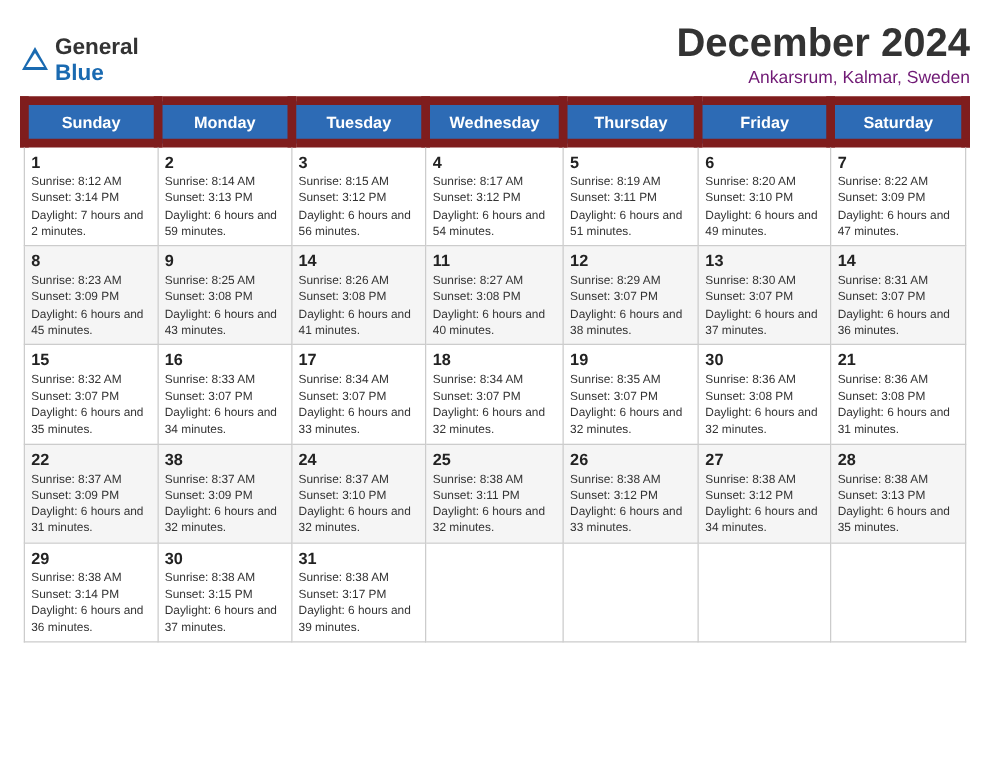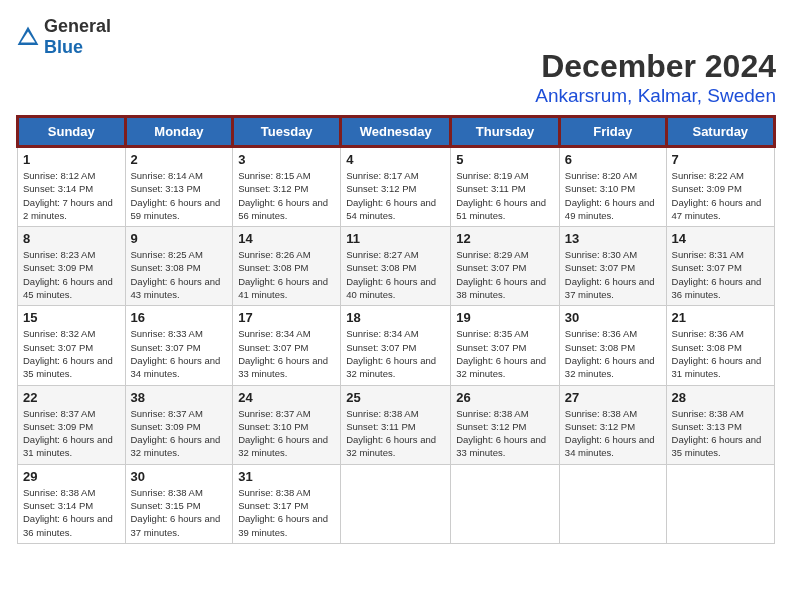--- a/index.html
+++ b/index.html
@@ -6,21 +6,21 @@
     body {
       font-family: Arial, sans-serif;
       background: #fff;
       width: 792px;
       min-height: 612px;
       padding: 16px;
     }
     .header {
       display: flex;
       justify-content: space-between;
-      align-items: flex-start;
+      align-items: flex-end;
       margin-bottom: 8px;
     }
     .logo {
       display: flex;
       align-items: center;
       gap: 4px;
     }
     .logo-text-general {
       font-size: 18px;
       font-weight: bold;
@@ -36,38 +36,37 @@
       width: 24px;
       height: 24px;
     }
     .title-section {
       text-align: right;
     }
     .month-title {
       font-size: 32px;
       font-weight: bold;
       color: #333;
-      margin-top: 32px;
     }
     .location-title {
-      font-size: 19px;
-      color: #1d4ed8;
+      font-size: 14px;
+      color: #701a75;
     }
     .calendar {
       width: 100%;
       border-collapse: collapse;
     }
     .calendar th {
       background-color: #2d6bb5;
       color: #fff;
       text-align: center;
       padding: 6px 4px;
       font-size: 13px;
       font-weight: bold;
-      border: 3px solid #7f1d1d;
+      border: 7px solid #7f1d1d;
     }
     .calendar td {
       border: 1px solid #ccc;
       vertical-align: top;
       padding: 4px 5px;
       width: 113px;
       min-height: 80px;
       background: #fff;
     }
     .calendar tr:nth-child(even) td {

